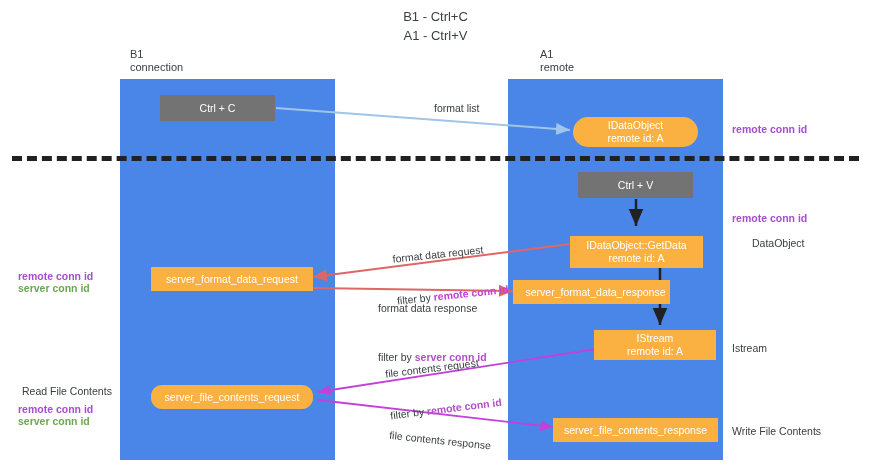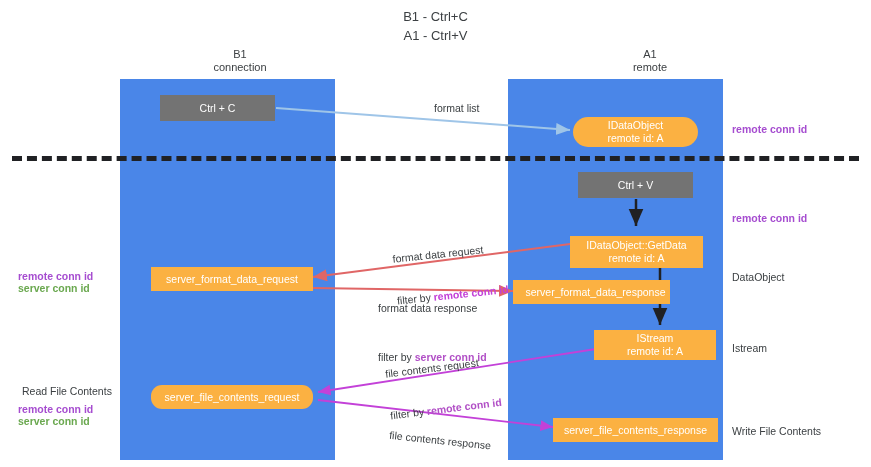--- a/index.html
+++ b/index.html
@@ -23,21 +23,20 @@
     top: 7px;
     width: 871px;
     text-align: center;
     font-size: 13px;
     color: #3c4043;
     line-height: 19px;
     white-space: pre;
   }
   .col-head {
     position: absolute;
-    text-align: center;
     font-size: 11px;
     color: #3c4043;
     line-height: 13px;
     white-space: pre;
   }
   .lane {
     position: absolute;
     background: #4a86e8;
   }
   .box {
@@ -175,21 +174,21 @@
 
   <div class="edge-label rot" style="left:393px; top:400px; transform: rotate(6deg);">
     <div>file contents response</div>
     
   </div>
 
   <div class="side-label purple" style="left:732px; top:123px;">remote conn id</div>
 
   <div class="side-label purple" style="left:732px; top:212px;">remote conn id</div>
 
-  <div class="side-label" style="left:732px; top:237px;margin-top:34px;">DataObject</div>
+  <div class="side-label" style="left:752px; top:237px;">DataObject</div>
 
   <div class="side-label" style="left:732px; top:342px;">Istream</div>
 
   <div class="side-label" style="left:732px; top:425px;">Write File Contents</div>
 
   <div class="side-label purple" style="left:18px; top:270px;">remote conn id</div>
   <div class="side-label green" style="left:18px; top:282px;">server conn id</div>
 
   <div class="side-label" style="left:22px; top:385px;">Read File Contents</div>
   <div class="side-label purple" style="left:18px; top:403px;">remote conn id</div>

